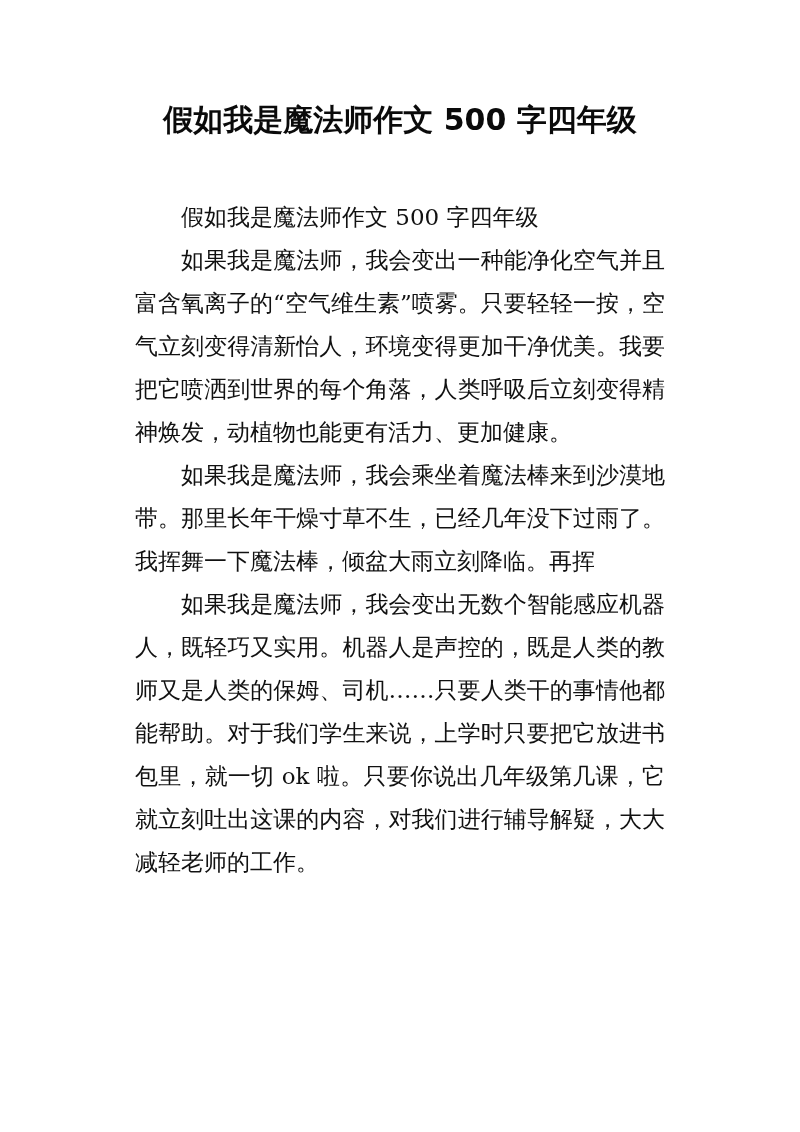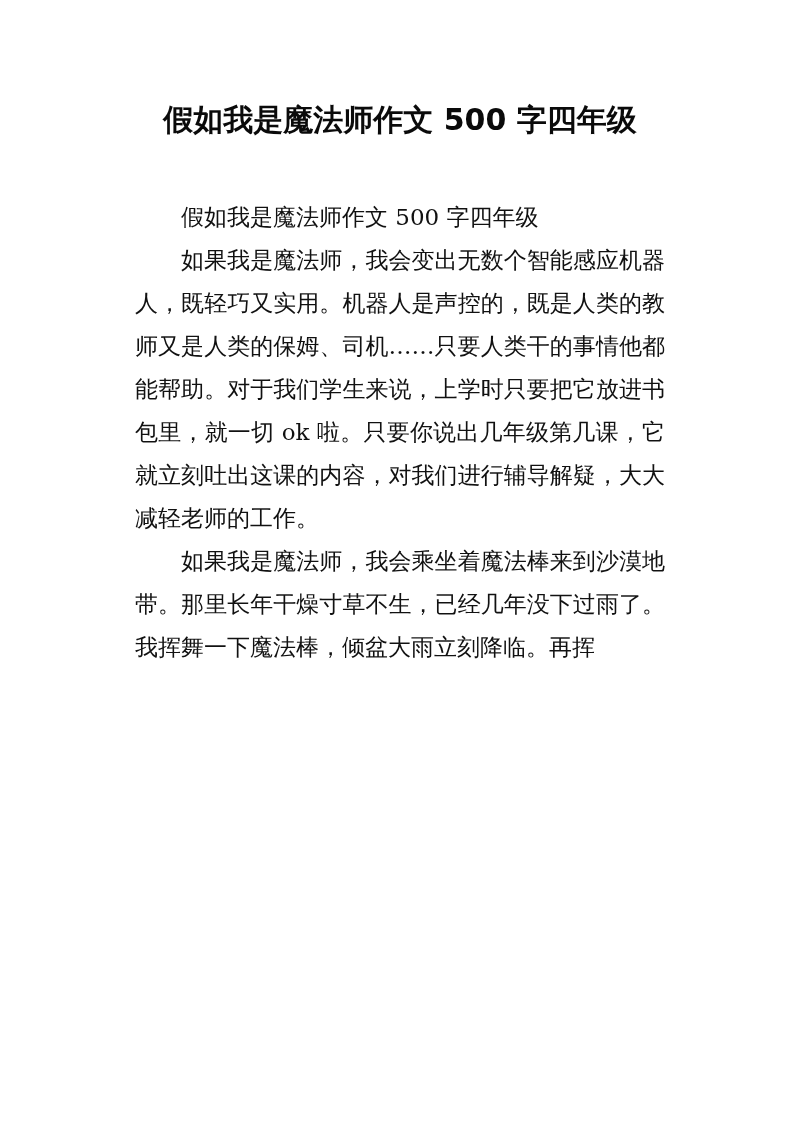--- a/index.html
+++ b/index.html
@@ -46,15 +46,16 @@
       word-break: break-all;
     }
   </style>
 </head>
 <body>
 
 <h1 class="page-title">假如我是魔法师作文 500 字四年级</h1>
 
 <div class="body-text">
   <p class="para">假如我是魔法师作文 500 字四年级</p>
+  <p class="para">如果我是魔法师，我会变出一种能净化空气并且富含氧离子的“空气维生素”喷雾。只要轻轻一按，空气立刻变得清新怡人，环境变得更加干净优美。我要把它喷洒到世界的每个角落，人类呼吸后立刻变得精神焕发，动植物也能更有活力、更加健康。</p>
+  <p class="para">如果我是魔法师，我会乘坐着魔法棒来到沙漠地带。那里长年干燥寸草不生，已经几年没下过雨了。我挥舞一下魔法棒，倾盆大雨立刻降临。再挥</p>
   <p class="para">如果我是魔法师，我会变出无数个智能感应机器人，既轻巧又实用。机器人是声控的，既是人类的教师又是人类的保姆、司机……只要人类干的事情他都能帮助。对于我们学生来说，上学时只要把它放进书包里，就一切 ok 啦。只要你说出几年级第几课，它就立刻吐出这课的内容，对我们进行辅导解疑，大大减轻老师的工作。</p>
-  <p class="para">如果我是魔法师，我会乘坐着魔法棒来到沙漠地带。那里长年干燥寸草不生，已经几年没下过雨了。我挥舞一下魔法棒，倾盆大雨立刻降临。再挥</p>
 </div>
 
 </body></html>

